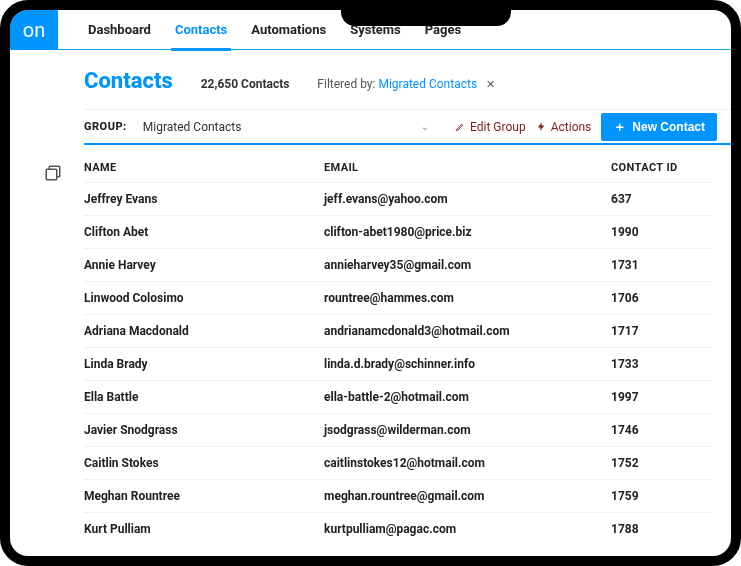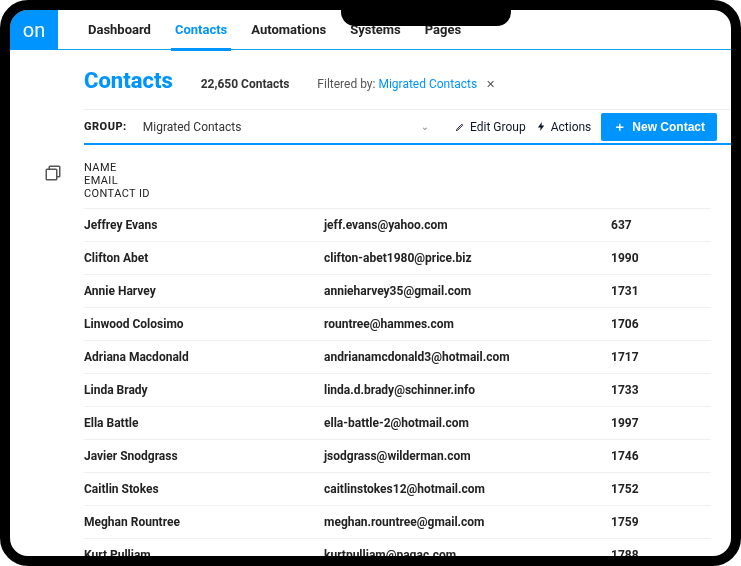--- a/index.html
+++ b/index.html
@@ -151,21 +151,21 @@
   }
   .group-chevron {
     color: #888;
     font-size: 10px;
     cursor: pointer;
     margin-left: auto;
     margin-right: 16px;
   }
   .action-link {
     font-size: 12px;
-    color: #0f172a;
+    color: #7f1d1d;
     display: flex;
     align-items: center;
     gap: 4px;
     cursor: pointer;
     white-space: nowrap;
   }
   .action-link svg { width: 11px; height: 11px; }
   .new-contact-btn {
     background: #0094ff;
     color: #fff;
@@ -185,25 +185,24 @@
   }
 
   
   .table-wrap {
     margin-top: 8px;
     padding-right: 20px;
   }
   .thead {
     display: flex;
     font-size: 11px;
-    font-weight: 400;
+    font-weight: 700;
     color: #222;
     letter-spacing: 0.4px;
     padding: 8px 0 8px 0;
-    flex-direction: column;
   }
   .col-name { width: 240px; }
   .col-email { flex: 1; }
   .col-id { width: 100px; }
   .trow {
     display: flex;
     font-size: 12px;
     font-weight: 700;
     color: #222;
     padding: 9px 0;

